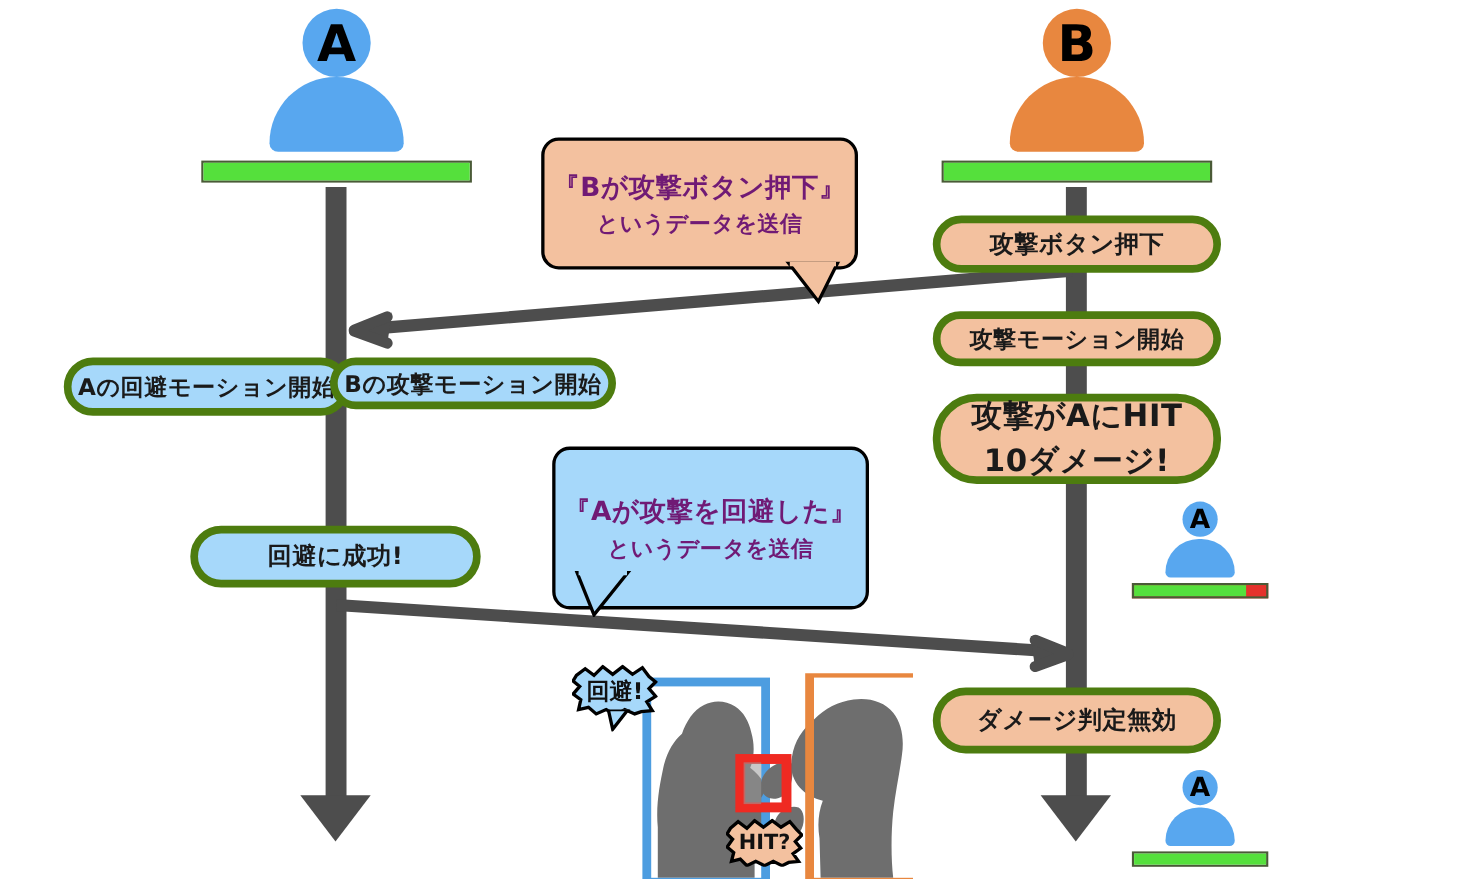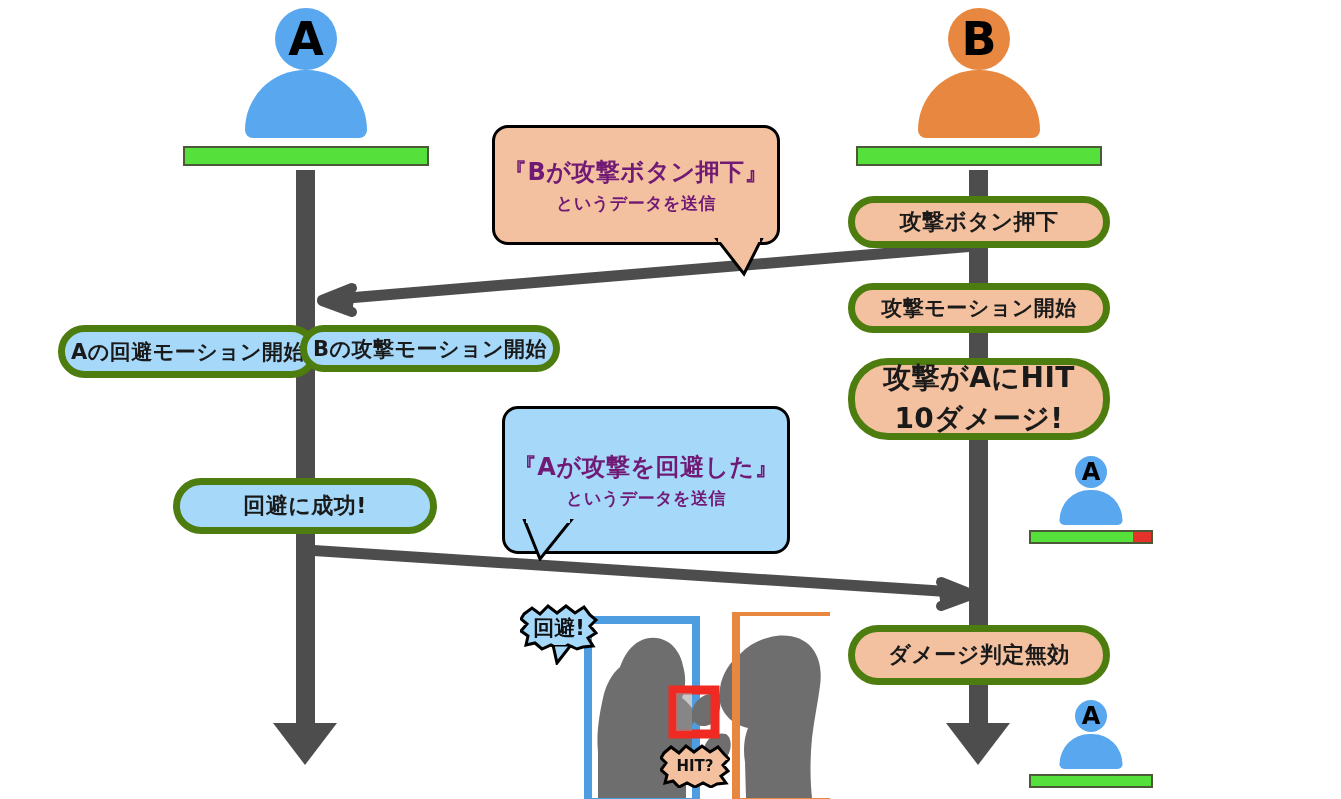--- a/index.html
+++ b/index.html
@@ -108,21 +108,21 @@
     display:flex;
     flex-direction:column;
     align-items:center;
     justify-content:center;
     text-align:center;
     color:#701a75;
   }
   .bubble.orange{background:#f3c19f;}
   .bubble.blue{background:#a6d8fa;}
   .bubble .b1{font-weight:bold;font-size:24px;letter-spacing:0.5px;}
-  .bubble .b2{font-weight:bold;font-size:17px;margin-top:4px;letter-spacing:0.5px;}
+  .bubble .b2{font-weight:bold;font-size:20px;margin-top:4px;letter-spacing:0.5px;}
   .bub-tail{position:absolute;}
 
   
   #wires{position:absolute;left:0;top:0;width:1341px;height:799px;pointer-events:none;}
   .burst{
     position:absolute;
     display:flex;align-items:center;justify-content:center;
     font-weight:bold;
     color:#111;
   }
@@ -292,21 +292,21 @@
                L 76 16 L 70 22 L 76 29 L 68 34 L 73 42 L 63 43 L 57 45
                L 48 41 L 40 46 L 31 41 L 22 45 L 15 39 L 6 41 L 8 32
                L 1 27 L 7 20 L 1 15 Z" fill="#a6d8fa" stroke="#000" stroke-width="3" stroke-linejoin="miter"></path>
     </svg>
     <span class="burst-txt">回避!</span>
   </div>
   <svg style="position:absolute;left:551px;top:645px;width:26px;height:20px;" viewBox="0 0 26 20">
     <path d="M 2 0 L 20 0 L 6 18 Z" fill="#a6d8fa" stroke="#000" stroke-width="3"></path>
   </svg>
 
-  <div class="burst" style="left:660px;top:744px;width:70px;height:44px;font-size:15px;">
+  <div class="burst" style="left:660px;top:744px;width:70px;height:44px;font-size:19px;">
     <svg class="burst-bg" viewBox="0 0 70 44" preserveAspectRatio="none">
       <path d="M 4 9 L 11 3 L 19 9 L 26 2 L 34 8 L 42 2 L 50 8 L 58 3 L 64 10
                L 69 15 L 63 21 L 68 27 L 61 32 L 66 39 L 57 40 L 51 43
                L 43 39 L 35 43 L 27 39 L 19 43 L 13 37 L 5 39 L 7 31
                L 1 26 L 6 19 L 1 14 Z" fill="#f3c19f" stroke="#000" stroke-width="3" stroke-linejoin="miter"></path>
     </svg>
     <span class="burst-txt">HIT?</span>
   </div>
 
 </div>

